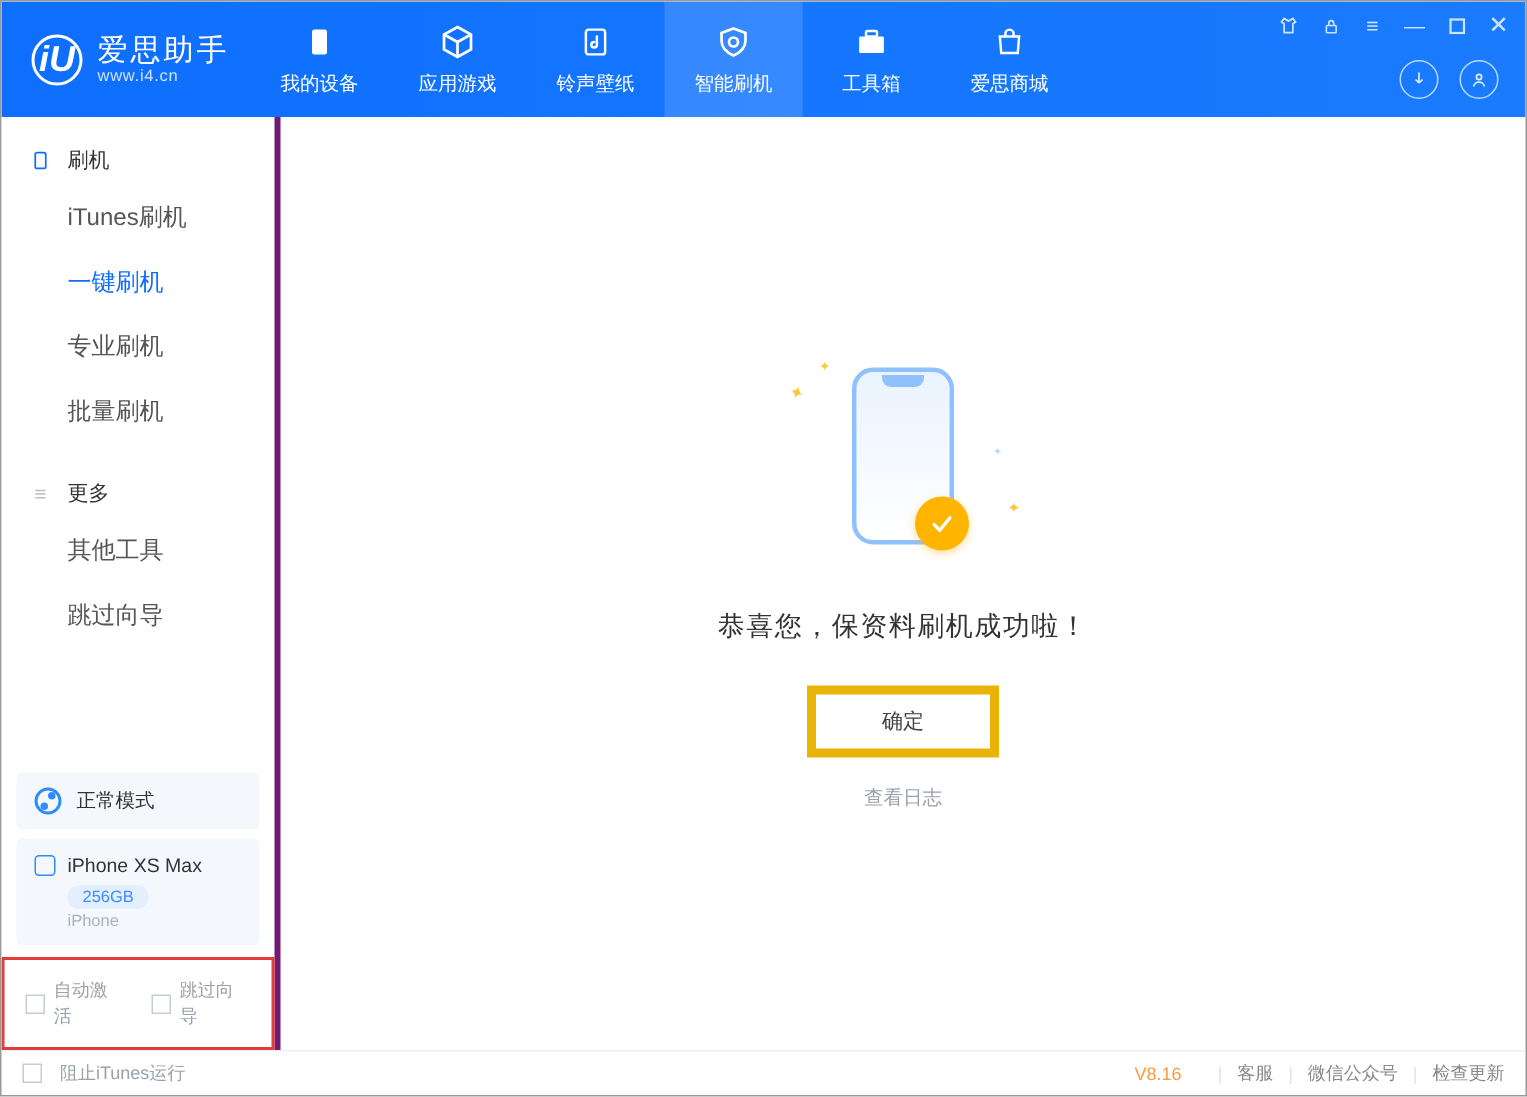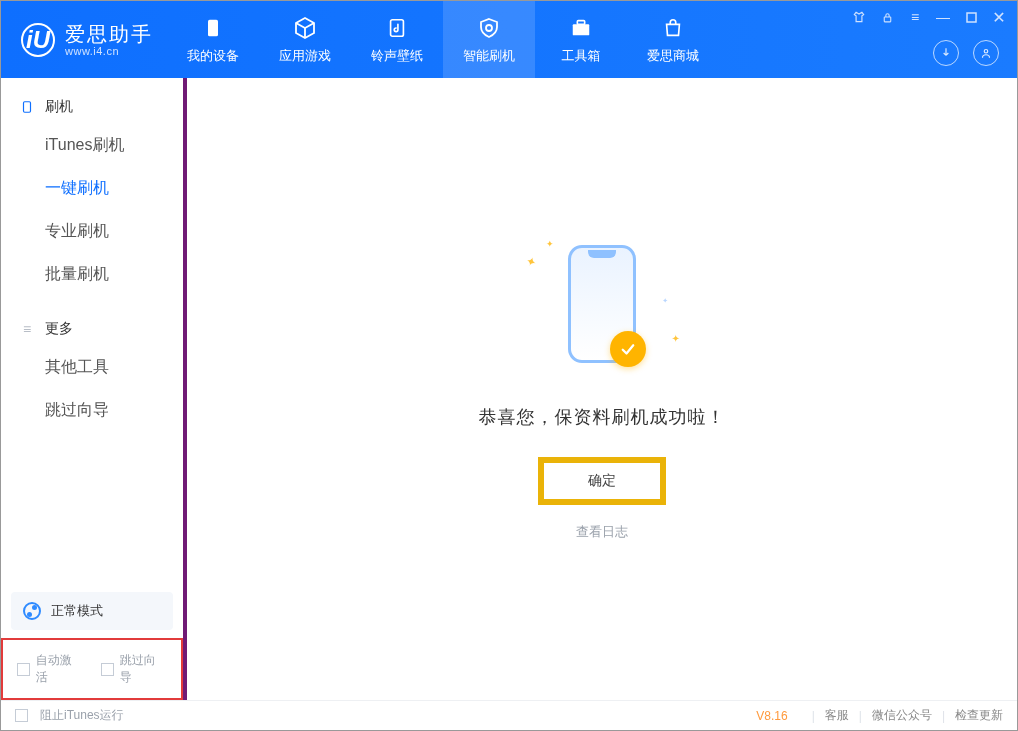--- a/index.html
+++ b/index.html
@@ -195,20 +195,28 @@
         <span>更多</span>
       </div>
       <div class="side-item">其他工具</div>
       <div class="side-item">跳过向导</div>
     </div>
 
     <div class="side-bottom">
       <div class="mode-box">
         <span class="mode-icon"></span>
         <span>正常模式</span>
+      </div>
+      <div class="device-box">
+        <div class="dev-row">
+          <span class="dev-icon"></span>
+          <span>iPhone XS Max</span>
+        </div>
+        <span class="storage-badge">256GB</span>
+        <div class="dev-type">iPhone</div>
       </div>
       <div class="options-row">
         <label class="checkbox-group">
           <span class="chk"></span>
           <span>自动激活</span>
         </label>
         <label class="checkbox-group">
           <span class="chk"></span>
           <span>跳过向导</span>
         </label>

